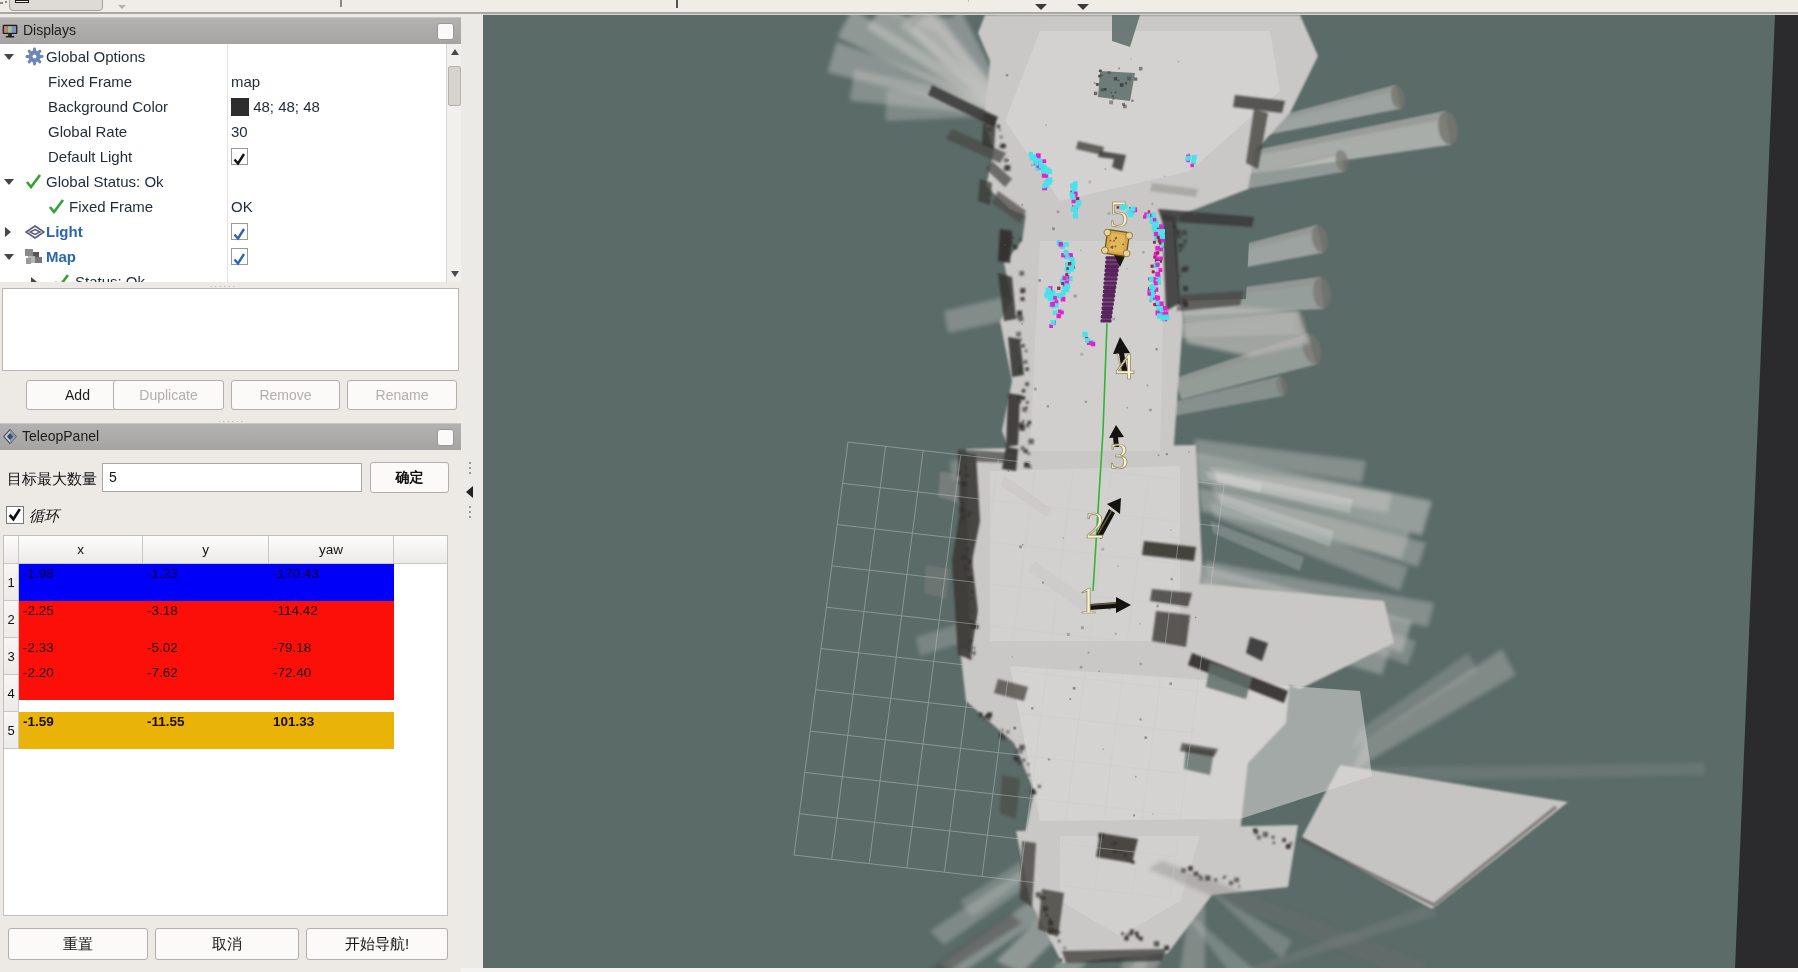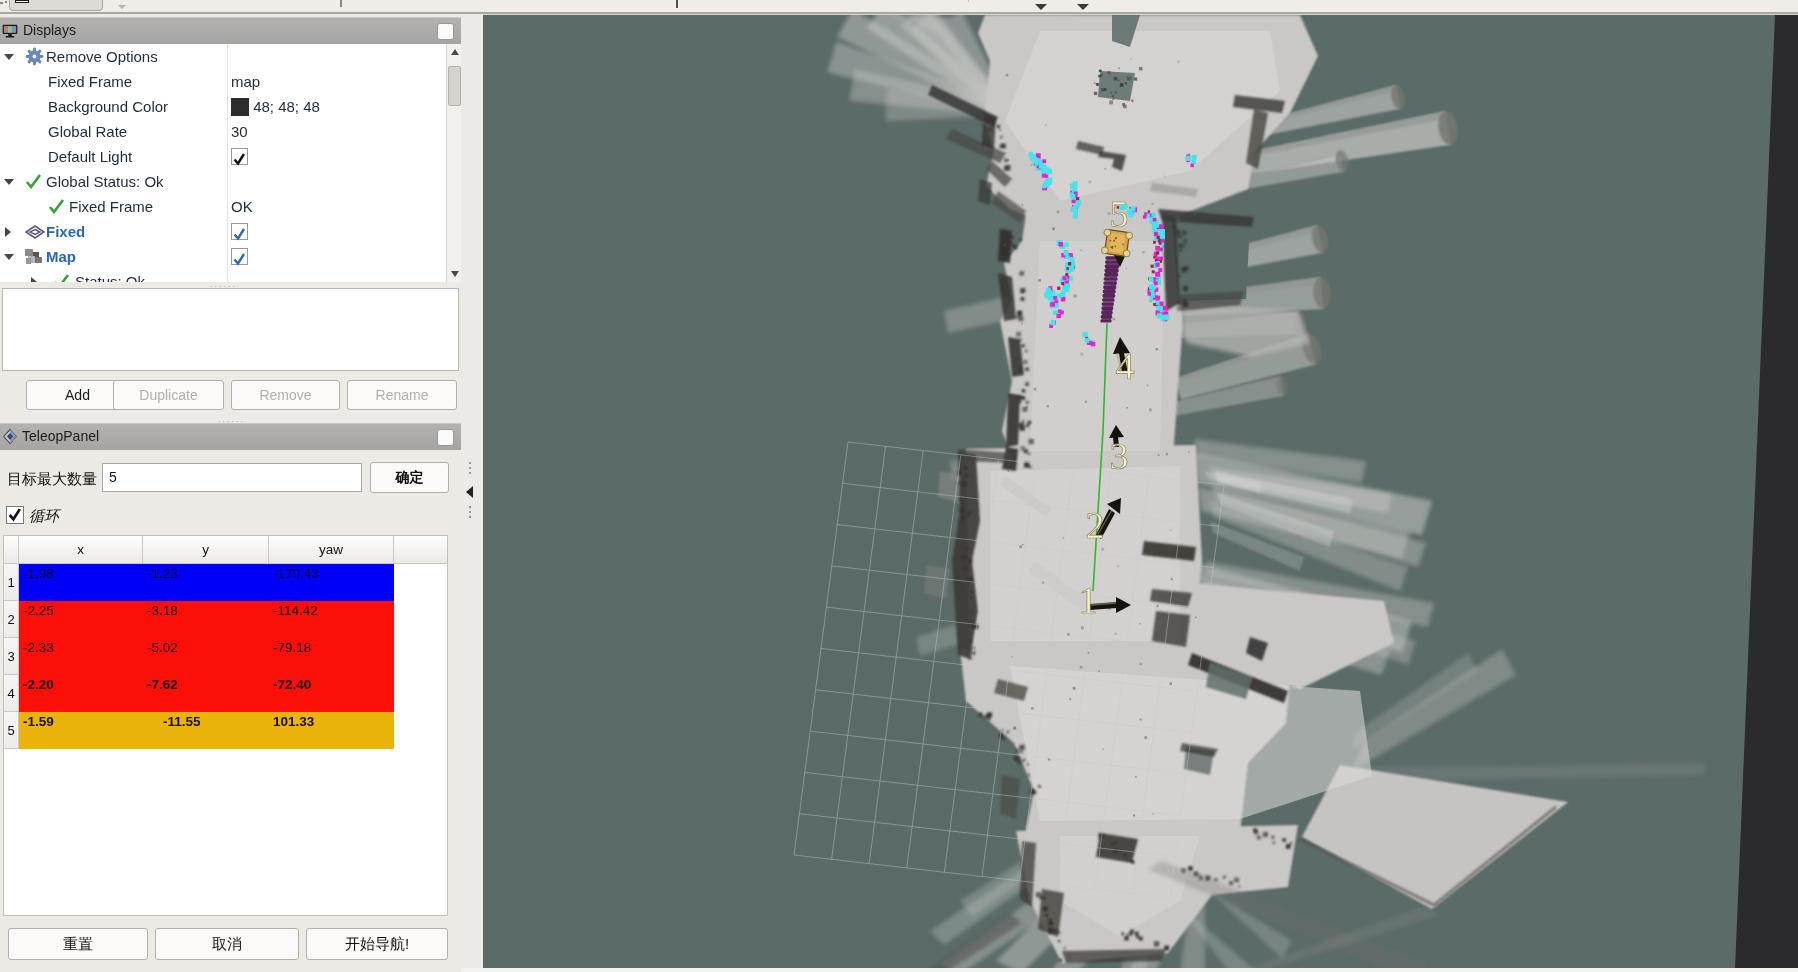--- a/index.html
+++ b/index.html
@@ -76,21 +76,21 @@
             <g transform="rotate(45 10 10)">
               <rect x="8.4" y="0.5" width="3.2" height="5" rx="1.5"></rect>
               <rect x="8.4" y="14.5" width="3.2" height="5" rx="1.5"></rect>
               <rect x="0.5" y="8.4" width="5" height="3.2" ry="1.5"></rect>
               <rect x="14.5" y="8.4" width="5" height="3.2" ry="1.5"></rect>
             </g>
             <circle cx="10" cy="10" r="4.2" fill="#6d87bb"></circle>
             <circle cx="10" cy="10" r="2" fill="#fff"></circle>
           </g>
         </svg>
-    <span style="position:absolute;left:46px;">Remove Options</span>
+    <span style="position:absolute;left:46px;">Global Options</span>
       </div>
   <div class="trow">
         <span style="position:absolute;left:48px;">Fixed Frame</span>
         <span class="tval">map</span>
       </div>
   <div class="trow">
         <span style="position:absolute;left:48px;">Background Color</span>
     <span class="tval"><span style="display:inline-block;width:18px;height:18px;background:#2d2d2d;vertical-align:-4px;"></span>&nbsp;48; 48; 48</span>
       </div>
   <div class="trow">
@@ -116,21 +116,21 @@
         </svg>
     <span style="position:absolute;left:69px;">Fixed Frame</span>
         <span class="tval">OK</span>
       </div>
   <div class="trow">
         <div class="tri-r" style="left:5px;top:8px;"></div>
     <svg width="20" height="14" style="position:absolute;left:25px;top:6px;" viewBox="0 0 20 14">
           <path d="M10 1L19 7l-9 6L1 7z" fill="none" stroke="#5a5a78" stroke-width="1.6"></path>
           <path d="M10 4.5L15 7l-5 2.5L5 7z" fill="none" stroke="#5a5a78" stroke-width="1.4"></path>
         </svg>
-    <span class="blue" style="position:absolute;left:46px;">Fixed</span>
+    <span class="blue" style="position:absolute;left:46px;">Light</span>
     <div class="cb" style="left:231px;"><svg width="15" height="15" viewBox="0 0 15 15">
             <path d="M2.5 7.5l3.5 4 6-9.5" stroke="#2c66b0" stroke-width="2.4" fill="none"></path>
           </svg></div>
       </div>
   <div class="trow">
         <div class="tri-d" style="left:4px;top:10px;"></div>
     <svg width="20" height="18" style="position:absolute;left:24px;top:4px;" viewBox="0 0 20 18">
           <rect x="1" y="1" width="8" height="7" fill="#8a8a8a"></rect>
           <rect x="9" y="4" width="6" height="6" fill="#555"></rect>
           <rect x="4" y="8" width="7" height="7" fill="#b5b5b5"></rect>
@@ -202,28 +202,28 @@
     <div class="drow" style="top:65px;height:37px;background:#fb0f08;">
       <div class="dcell" style="left:0;width:124px;">-2.25</div>
           <div class="dcell" style="left:124px;width:126px;">-3.18</div>
           <div class="dcell" style="left:250px;width:125px;">-114.42</div>
         </div>
     <div class="drow" style="top:102px;height:37px;background:#fb0f08;">
       <div class="dcell" style="left:0;width:124px;">-2.33</div>
           <div class="dcell" style="left:124px;width:126px;">-5.02</div>
           <div class="dcell" style="left:250px;width:125px;">-79.18</div>
         </div>
-    <div class="drow" style="top:139px;height:37px;background:#fb0f08;font-weight:bold;">
+    <div class="drow" style="top:127px;height:37px;background:#fb0f08;">
       <div class="dcell" style="left:0;width:124px;">-2.20</div>
           <div class="dcell" style="left:124px;width:126px;">-7.62</div>
           <div class="dcell" style="left:250px;width:125px;">-72.40</div>
         </div>
     <div class="drow" style="top:176px;height:37px;background:#eab308;font-weight:bold;">
       <div class="dcell" style="left:0;width:124px;">-1.59</div>
-          <div class="dcell" style="left:140px;width:126px;">-11.55</div>
+          <div class="dcell" style="left:124px;width:126px;">-11.55</div>
           <div class="dcell" style="left:250px;width:125px;">101.33</div>
         </div>
   </div>
   <div class="btn zh" style="left:8px;top:480px;width:140px;line-height:30px;height:32px;">重置</div>
   <div class="btn zh" style="left:155px;top:480px;width:144px;line-height:30px;height:32px;">取消</div>
   <div class="btn zh" style="left:306px;top:480px;width:142px;line-height:30px;height:32px;">开始导航!</div>
  </div>
 </div>
 <div id="vsplit">
     <div style="position:absolute;left:5px;top:472px;width:0;height:0;border-top:6px solid transparent;border-bottom:6px solid transparent;border-right:7px solid #222;"></div>

